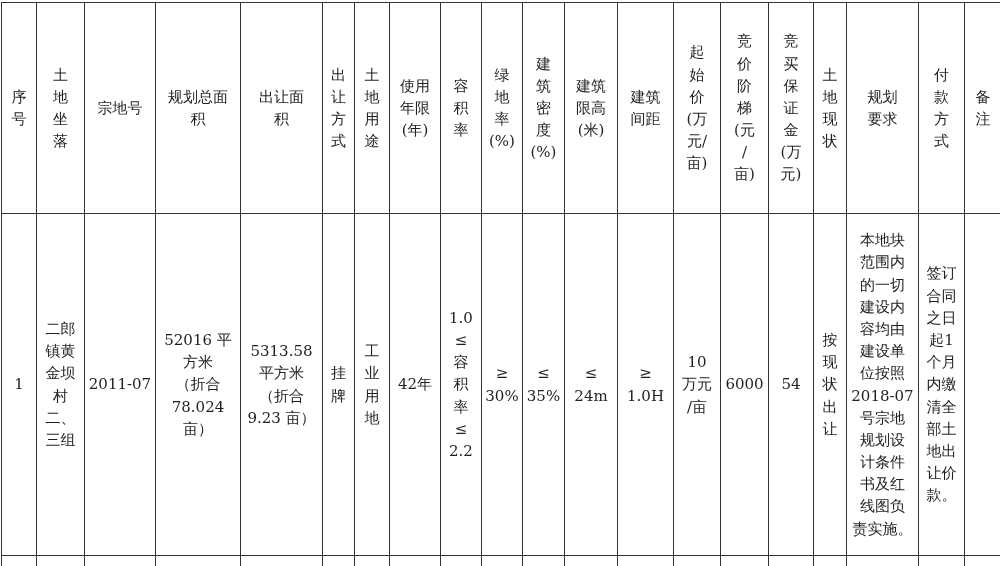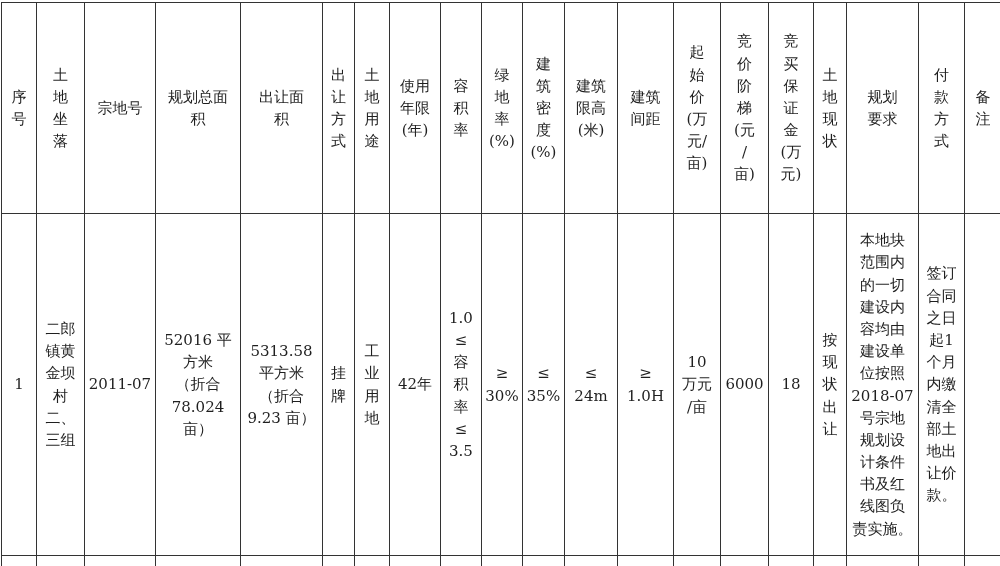--- a/index.html
+++ b/index.html
@@ -167,34 +167,34 @@
 业
 用
 地</td>
           <td>42年</td>
           <td>1.0
 ≤
 容
 积
 率
 ≤
-3.5</td>
+2.2</td>
           <td>≥
 30%</td>
           <td>≤
 35%</td>
           <td>≤
 24m</td>
           <td>≥
 1.0H</td>
           <td>10
 万元
 /亩</td>
           <td>6000</td>
-          <td>18</td>
+          <td>54</td>
           <td>按
 现
 状
 出
 让</td>
           <td>本地块
 范围内
 的一切
 建设内
 容均由

